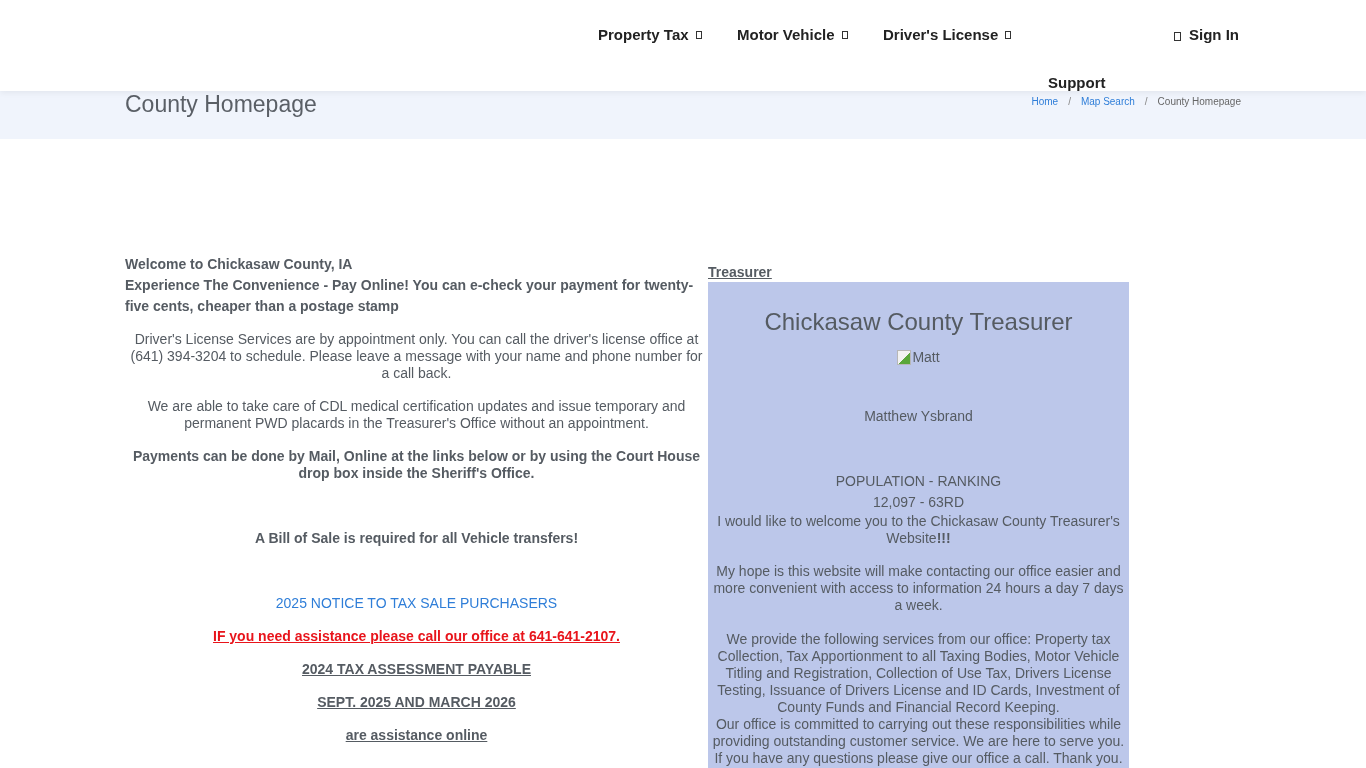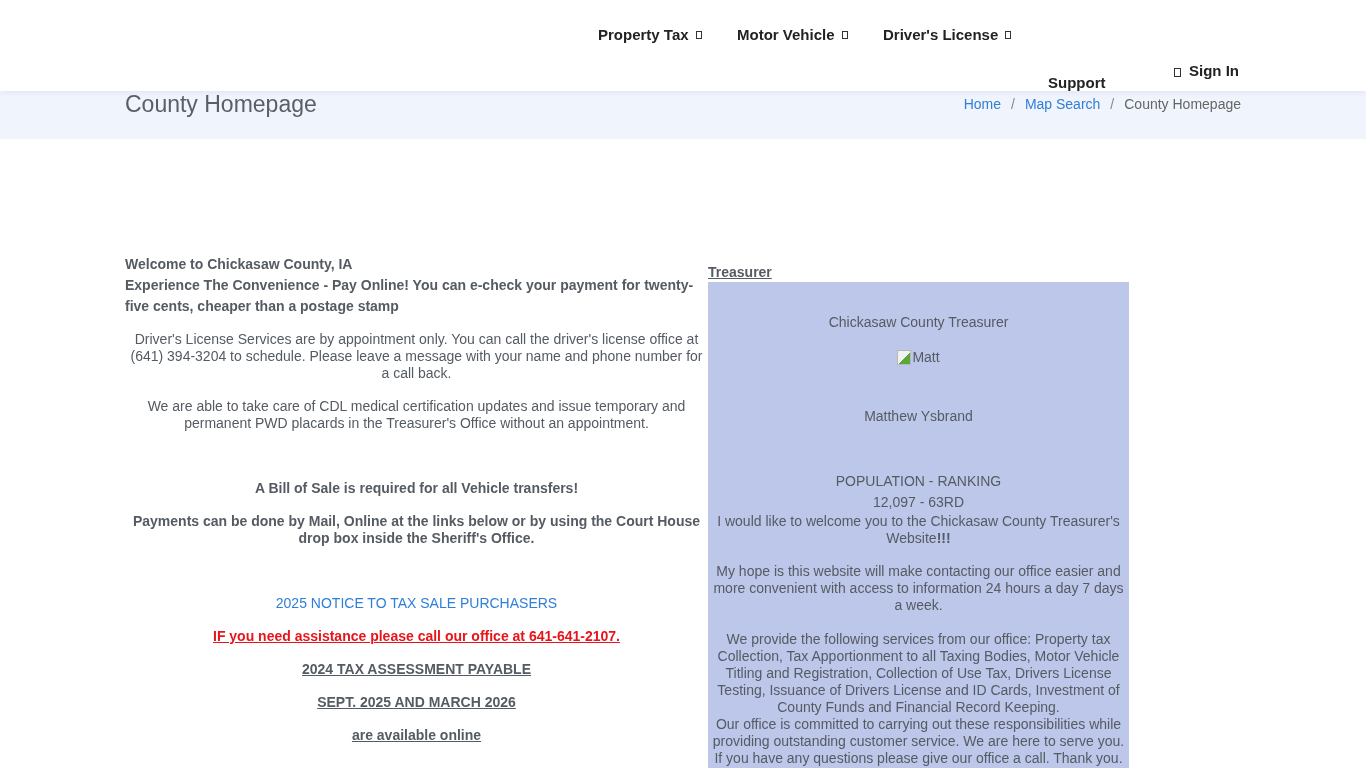--- a/index.html
+++ b/index.html
@@ -6,38 +6,38 @@
   html, body { width: 1366px; height: 768px; overflow: hidden; background: #ffffff; }
   body { font-family: "Liberation Sans", sans-serif; color: #555b62; font-size: 14px; }
 
   .topbar { position: absolute; left: 0; top: 0; width: 1366px; height: 91px; background: #fff; box-shadow: 0 2px 6px rgba(0,0,0,0.06); z-index: 2; }
   .nav-item { position: absolute; top: 26px; font-size: 15px; font-weight: bold; color: #222; white-space: nowrap; cursor: pointer; display: flex; align-items: center; }
   .nav-item .caret { display: inline-block; width: 6px; height: 8px; border: 1px solid #333; margin-left: 7px; margin-top: 1px; }
   .nav-item .user-icon { display: inline-block; width: 7px; height: 9px; border: 1px solid #333; margin-right: 8px; margin-top: 3px; }
 
   .subheader { position: absolute; left: 0; top: 70px; width: 1366px; height: 69px; background: #f0f4fc; }
   .page-title { position: absolute; left: 125px; top: 91px; font-size: 23px; color: #5a5f66; font-weight: normal; }
-  .breadcrumb { position: absolute; right: 125px; top: 96px; font-size: 14px; display: flex; align-items: center; }
+  .breadcrumb { position: absolute; right: 125px; top: 96px; font-size: 10px; display: flex; align-items: center; }
   .breadcrumb a { color: #2f7ed8; text-decoration: none; }
   .breadcrumb .sep { color: #888; margin: 0 10px; }
   .breadcrumb .current { color: #666; }
 
   .left-col { position: absolute; left: 125px; top: 254px; width: 583px; font-size: 14px; }
   .left-col .u-bold { font-weight: bold; color: #555b62; line-height: 21px; display: block; }
   .center { text-align: center; }
   .para { line-height: 17px; color: #555b62; }
   .link { color: #2f7ed8; text-decoration: none; }
   .red-link { color: #e8141b; font-weight: bold; text-decoration: underline; }
   .bold-ul { font-weight: bold; text-decoration: underline; color: #555b62; }
   .bold { font-weight: bold; }
 
   .right-col { position: absolute; left: 708px; top: 254px; width: 421px; }
   .treasurer-label { font-weight: bold; text-decoration: underline; font-size: 14px; color: #555b62; line-height: 20px; display: block; margin-top: 8px; }
   .treasurer-box { background: #bcc7ea; width: 421px; height: 500px; text-align: center; color: #555b62; font-size: 14px; }
-  .box-title { font-size: 14px; padding-top: 27px; line-height: 26px; color: #555b62; }
+  .box-title { font-size: 24px; padding-top: 27px; line-height: 26px; color: #555b62; }
   .img-alt { display: inline-flex; align-items: center; margin-top: 14px; font-size: 14px; }
   .img-alt .broken { display: inline-block; width: 14px; height: 15px; border: 1px solid #b7b7b7; background: linear-gradient(135deg, #f2f2f2 55%, #5aa73a 56%); margin-right: 1px; }
 </style>
 </head>
 <body>
 
 <div class="topbar">
   <div class="nav-item" style="left:598px;">
     <span>Property Tax</span>
     <span class="caret"></span>
@@ -46,57 +46,57 @@
     <span>Motor Vehicle</span>
     <span class="caret"></span>
   </div>
   <div class="nav-item" style="left:883px;">
     <span>Driver's License</span>
     <span class="caret"></span>
   </div>
   <div class="nav-item" style="left:1048px;margin-top:48px;">
     <span>Support</span>
   </div>
-  <div class="nav-item" style="left:1174px;margin-top:36px;">
+  <div class="nav-item" style="left:1174px;">
     <span class="user-icon"></span>
     <span>Sign In</span>
   </div>
 </div>
 
 <div class="subheader"></div>
 <h1 class="page-title">County Homepage</h1>
 <div class="breadcrumb">
   <a href="#">Home</a>
   <span class="sep">/</span>
   <a href="#">Map Search</a>
   <span class="sep">/</span>
   <span class="current">County Homepage</span>
 </div>
 
 <div class="left-col">
   <span class="u-bold">Welcome to Chickasaw County, IA</span>
   <span class="u-bold">Experience The Convenience - Pay Online!  You can e-check your payment for twenty-five cents, cheaper than a postage stamp</span>
   <p class="para center" style="margin-top:14px;">Driver's License Services are by appointment only. You can call the driver's license office at (641) 394-3204 to schedule. Please leave a message with your name and phone number for a call back.</p>
   <p class="para center" style="margin-top:16px;">We are able to take care of CDL medical certification updates and issue temporary and permanent PWD placards in the Treasurer's Office without an appointment.</p>
+  <p class="para center bold" style="margin-top:16px;">Payments can be done by Mail, Online at the links below or by using the Court House drop box inside the Sheriff's Office.</p>
   <p class="para center bold" style="margin-top:48px;">A Bill of Sale is required for all Vehicle transfers!</p>
-  <p class="para center bold" style="margin-top:16px;">Payments can be done by Mail, Online at the links below or by using the Court House drop box inside the Sheriff's Office.</p>
   <p class="para center" style="margin-top:48px;">
     <a href="#" class="link">2025 NOTICE TO TAX SALE PURCHASERS</a>
   </p>
   <p class="para center" style="margin-top:16px;">
     <a href="#" class="red-link">IF you need assistance please call our office at 641-641-2107.</a>
   </p>
   <p class="para center" style="margin-top:16px;">
     <span class="bold-ul">2024 TAX ASSESSMENT PAYABLE</span>
   </p>
   <p class="para center" style="margin-top:16px;">
     <span class="bold-ul">SEPT. 2025 AND MARCH 2026</span>
   </p>
   <p class="para center" style="margin-top:16px;">
-    <span class="bold-ul">are available online</span>
+    <span class="bold-ul">are assistance online</span>
   </p>
 </div>
 
 <div class="right-col">
   <span class="treasurer-label">Treasurer</span>
   <div class="treasurer-box">
     <div class="box-title">Chickasaw County Treasurer</div>
     <div class="img-alt">
       <span class="broken"></span>
       <span>Matt</span>

